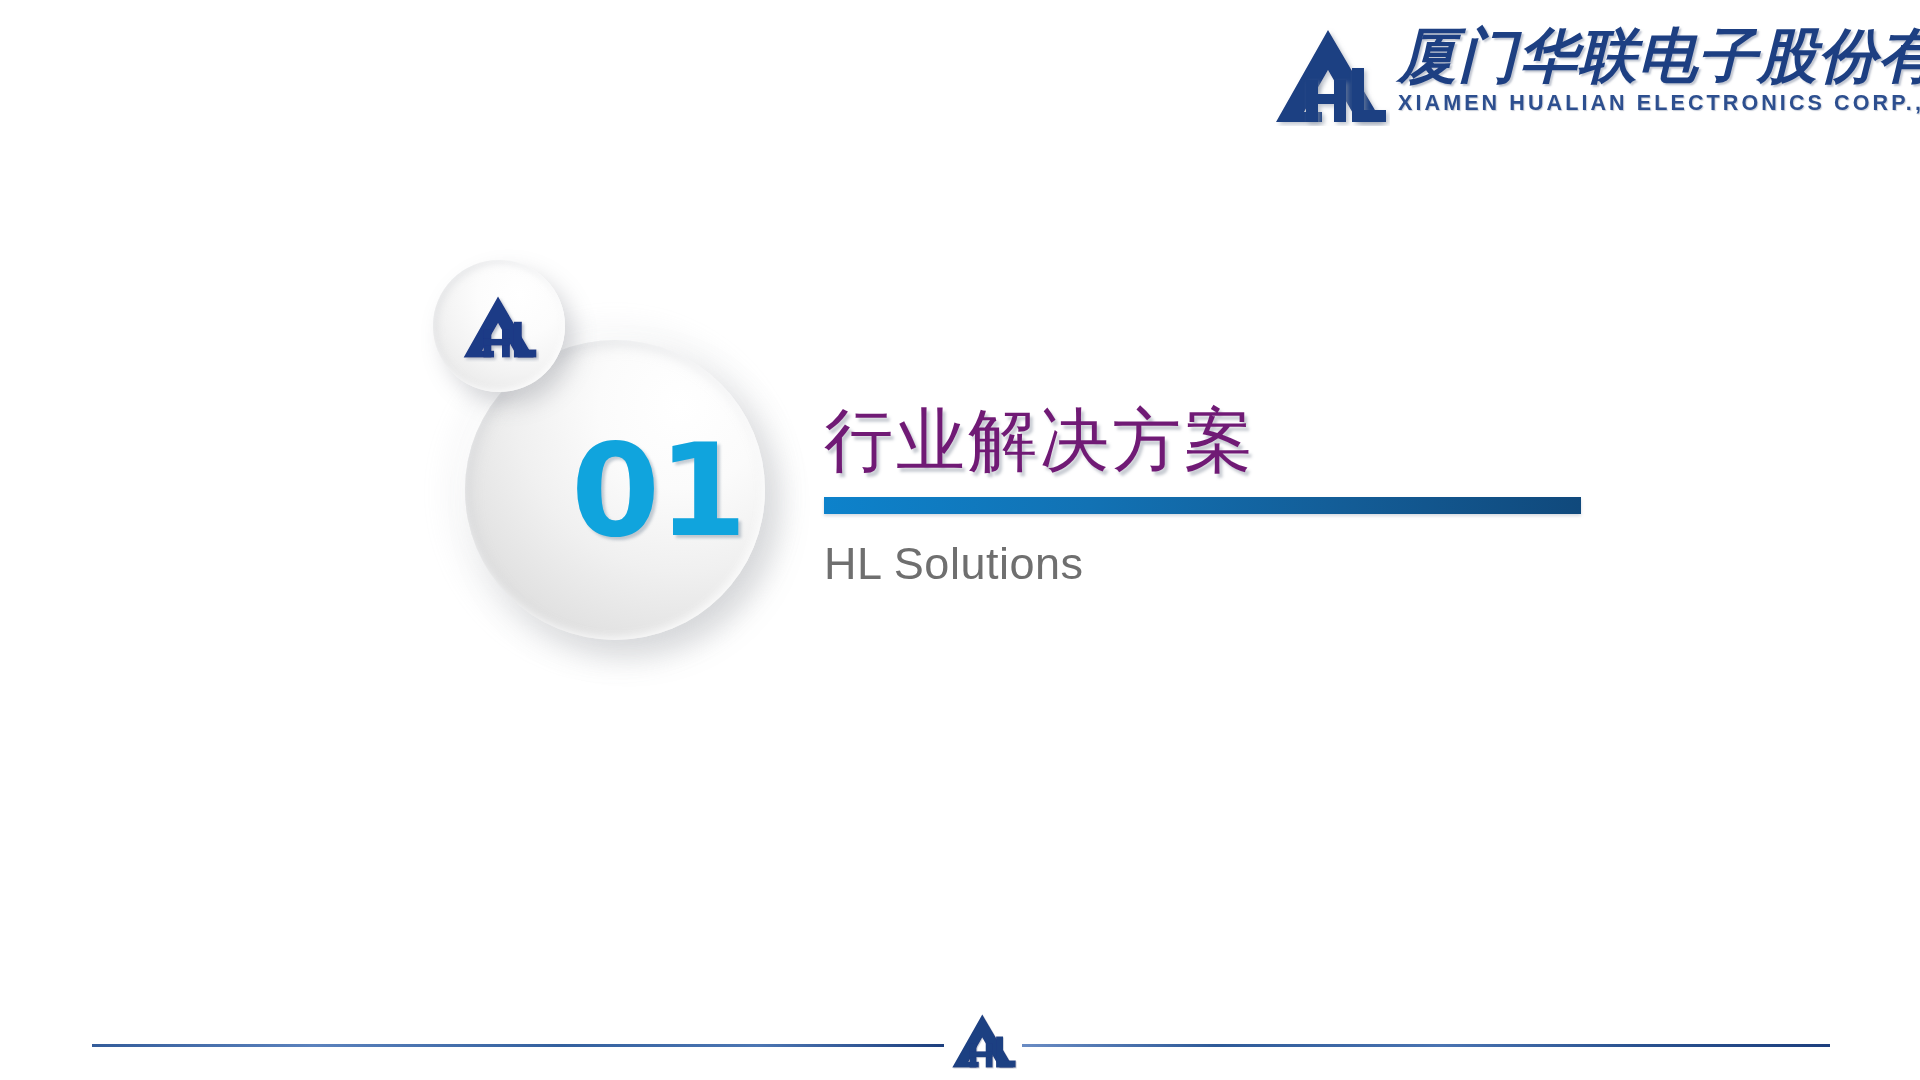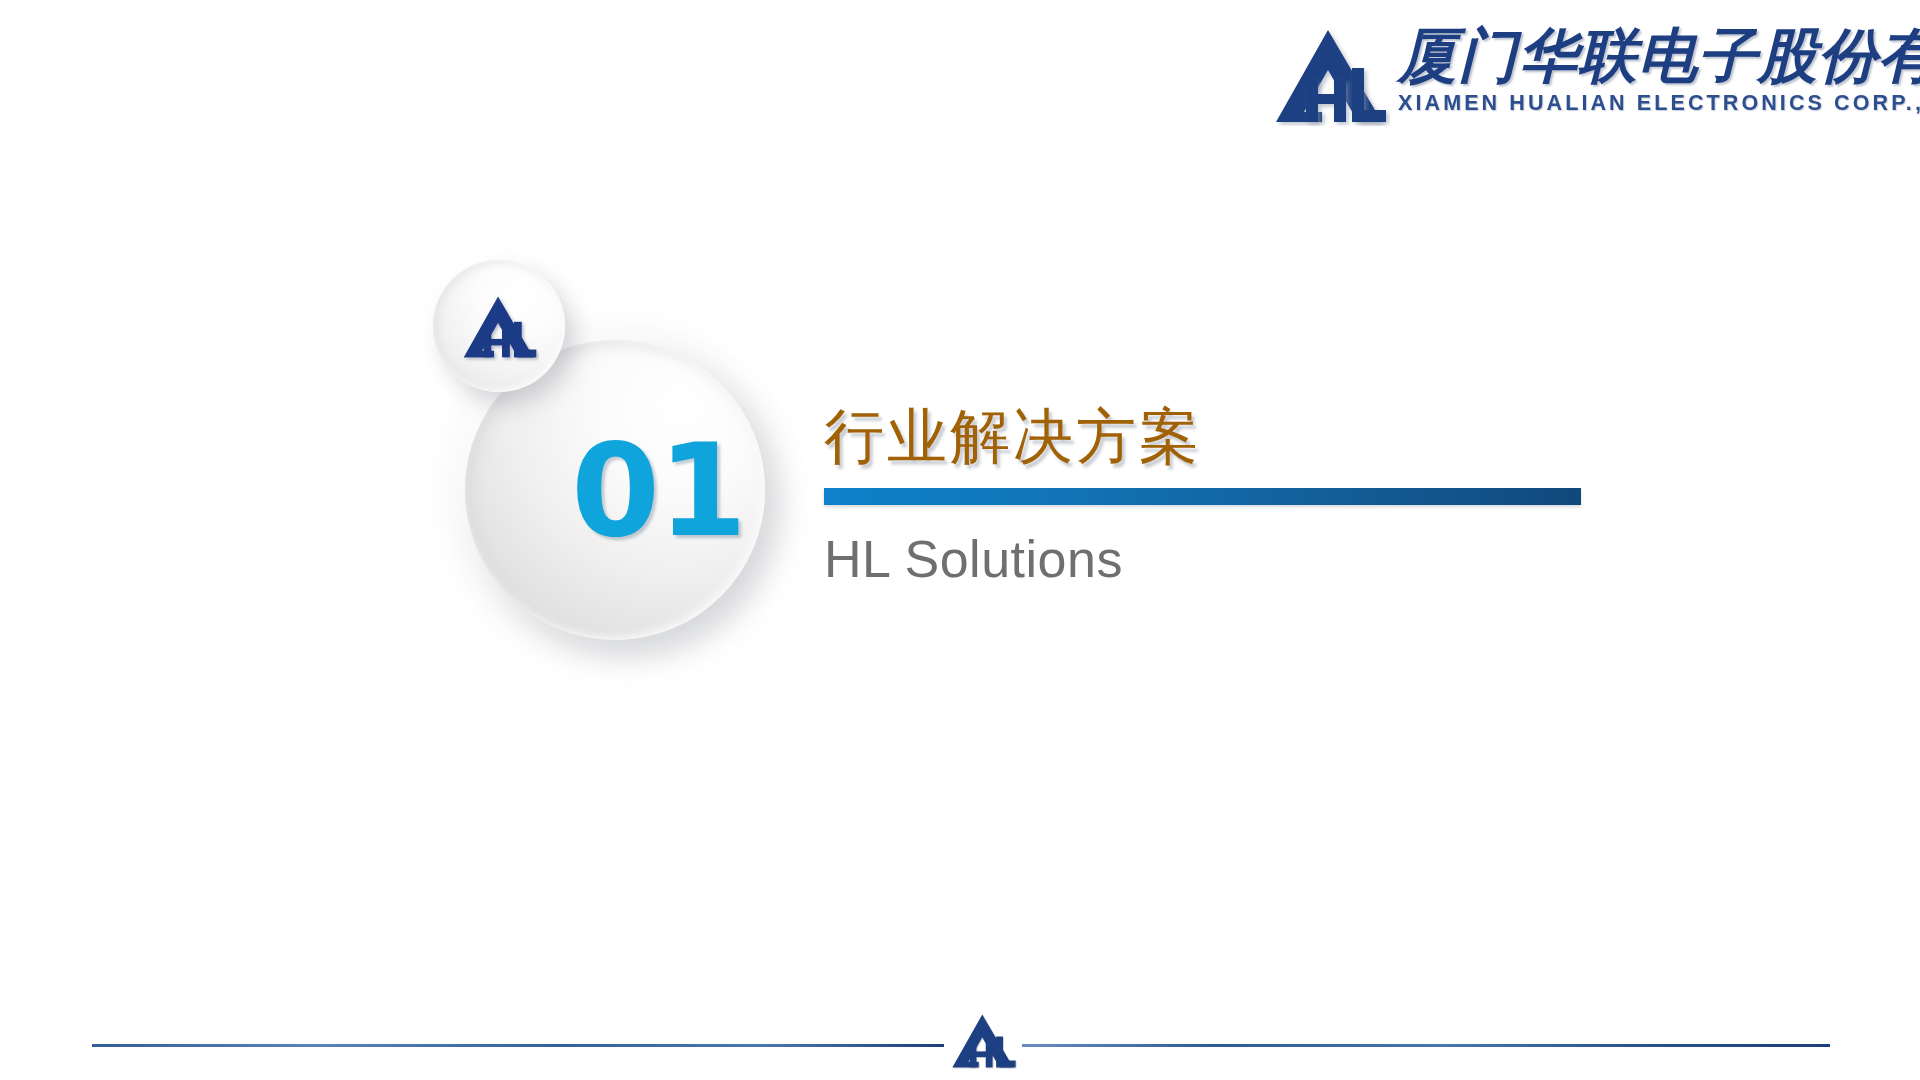--- a/index.html
+++ b/index.html
@@ -140,39 +140,39 @@
   }
 
   
   .title-block {
     position: absolute;
     left: 824px;
     top: 406px;
   }
   .title-cn {
     font-family: "DejaVu Sans", "Liberation Sans", sans-serif;
-    font-size: 60px;
+    font-size: 69px;
     font-weight: normal;
-    color: #a16207;
+    color: #701a75;
     letter-spacing: 3px;
     line-height: 1.0;
     white-space: nowrap;
     text-shadow: 3px 4px 3px rgba(130,140,155,0.45);
   }
   .title-bar {
     margin-top: 22px;
     width: 757px;
     height: 17px;
     background: linear-gradient(to right, #0d82cb 0%, #1272b4 35%, #135c96 70%, #10497c 100%);
     box-shadow: 0 2px 3px rgba(140,150,165,0.35);
   }
   .subtitle {
     margin-top: 24px;
     font-family: "Liberation Sans", sans-serif;
-    font-size: 52px;
+    font-size: 45px;
     font-weight: normal;
     color: #6f6f6f;
     letter-spacing: 0.5px;
     white-space: nowrap;
   }
 
   
   .footer {
     position: absolute;
     left: 0;

